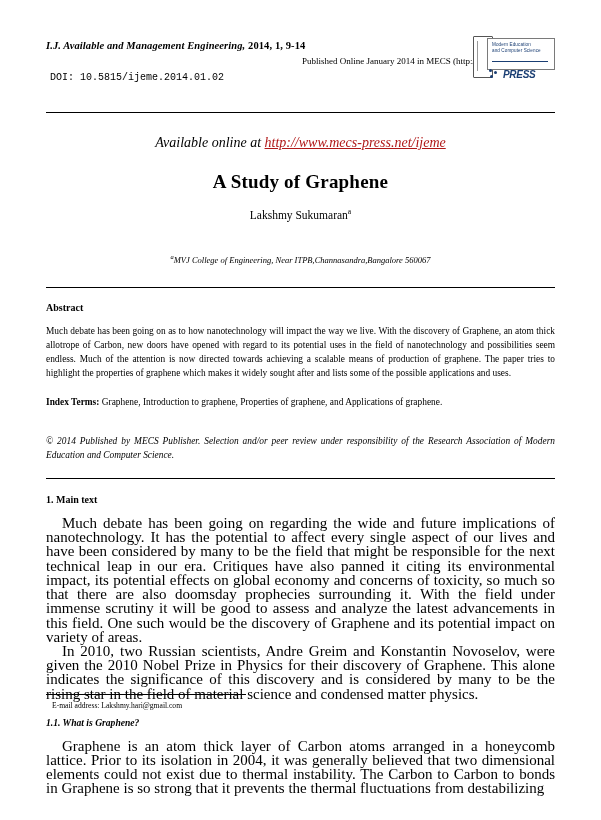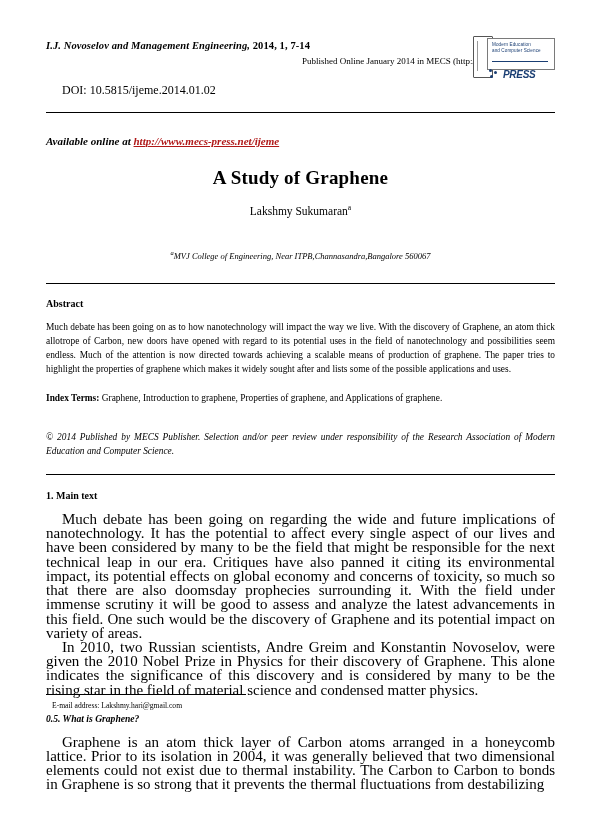--- a/index.html
+++ b/index.html
@@ -38,23 +38,24 @@
   .journal-line .vol {
     font-style: normal;
   }
   .pub-line {
     font-size: 9px;
     line-height: 12.5px;
     margin: 0;
     text-align: right;
   }
   .doi-line {
-    font-size: 12px;
+    font-size: 10px;
     line-height: 12.5px;
-    margin: 16px;
+    margin: 4px;
+    font-family: Liberation Mono, monospace;
   }
 
   
   .logo {
     position: absolute;
     right: 0;
     top: -4px;
     width: 82px;
     height: 52px;
     margin-left: 18px;
@@ -120,23 +121,23 @@
   }
 
   .rule {
     border: 0;
     border-top: 1px solid #000;
     margin: 10px 0 0 0;
   }
 
   
   .avail {
-    text-align: left;
-    font-size: 11px;
-    font-weight: bold;
+    text-align: center;
+    font-size: 14px;
+    font-weight: normal;
     font-style: italic;
     margin-top: 22px;
   }
   .avail a {
     color: #b01818;
     text-decoration: underline;
   }
 
   
   .title {
@@ -244,21 +245,21 @@
     line-height: 11.6px;
     padding-left: 6px;
   }
 </style>
 </head>
 <body>
 
 <div class="page">
 
   <div class="header">
-    <div class="journal-line"><span>I.J. Novoselov and Management Engineering,</span><span class="vol"> 2014, 1, 7-14</span></div>
+    <div class="journal-line"><span>I.J. Available and Management Engineering,</span><span class="vol"> 2014, 1, 9-14</span></div>
     <div class="pub-line">Published Online January 2014 in MECS (http://www.mecs-press.net)</div>
     <div class="doi-line">DOI: 10.5815/ijeme.2014.01.02</div>
 
     <div class="logo">
       <div class="logo-box"></div>
       <div class="logo-card">
         <div class="ln">Modern Education</div>
         <div class="ln ln2">and Computer Science</div>
         <div class="bar"></div>
       </div>
@@ -290,21 +291,21 @@
 
   <div class="copyright">© 2014 Published by MECS Publisher. Selection and/or peer review under responsibility of the Research Association of Modern Education and Computer Science.</div>
 
   <hr class="rule3">
 
   <h2 class="body-head">1. Main text</h2>
 
   <p class="body-p">Much debate has been going on regarding the wide and future implications of nanotechnology. It has the potential to affect every single aspect of our lives and have been considered by many to be the field that might be responsible for the next technical leap in our era. Critiques have also panned it citing its environmental impact, its potential effects on global economy and concerns of toxicity, so much so that there are also doomsday prophecies surrounding it. With the field under immense scrutiny it will be good to assess and analyze the latest advancements in this field. One such would be the discovery of Graphene and its potential impact on variety of areas.</p>
   <p class="body-p tight">In 2010, two Russian scientists, Andre Greim and Konstantin Novoselov, were given the 2010 Nobel Prize in Physics for their discovery of Graphene. This alone indicates the significance of this discovery and is considered by many to be the rising star in the field of material science and condensed matter physics.</p>
 
-  <h3 class="sub-head">0.5. What is Graphene?</h3>
+  <h3 class="sub-head">1.1. What is Graphene?</h3>
 
   <p class="body-p">Graphene is an atom thick layer of Carbon atoms arranged in a honeycomb lattice.  Prior to its isolation in 2004, it was generally believed that two dimensional elements could not exist due to thermal instability. The Carbon to Carbon to bonds in Graphene is so strong that it prevents the thermal fluctuations from destabilizing</p>
 
   <div class="footnote-wrap">
     <hr class="footnote-rule">
     <div class="bar"></div>
     <div class="footnote">E-mail address: Lakshmy.hari@gmail.com</div>
   </div>
 
 </div>

